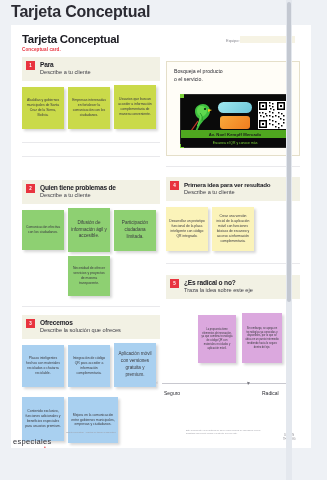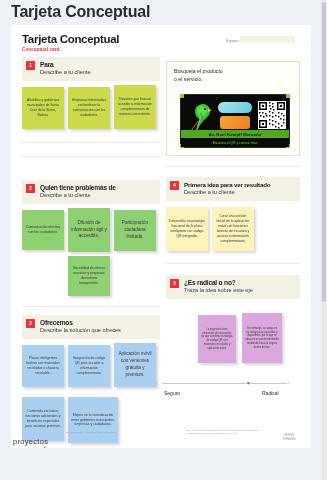--- a/index.html
+++ b/index.html
@@ -2,21 +2,21 @@
 <html><head>
 <meta charset="utf-8">
 <style>
   * { box-sizing: border-box; margin: 0; padding: 0; }
   html, body {
     width: 327px; height: 480px;
     background: #eef1f5;
     font-family: "Liberation Sans", sans-serif;
     overflow: hidden;
   }
-  #app { position: relative; width: 327px; height: 480px; background: #eef1f5; }
+  #app { position: relative; width: 292px; height: 480px; background: #eef1f5; }
 
   
   .topbar {
     position: absolute; left: 0; top: 0; width: 327px; height: 25px;
     background: #eef1f5;
   }
   .topbar-title {
     position: absolute; left: 11px; top: 3px;
     font-size: 16px; font-weight: bold; color: #2b2b33;
     letter-spacing: -0.2px;
@@ -331,21 +331,21 @@
    </div>
   </div>
 
   <div class="axis-line"></div>
   <div class="axis-arrow" style="left:156px;">‹</div>
   <div class="axis-arrow" style="left:288px;">›</div>
   <div class="axis-mark">▾</div>
   <div class="axis-lbl" style="left:164px;">Seguro</div>
   <div class="axis-lbl" style="left:262px;">Radical</div>
 
-  <div class="innov">proyectos</div>
+  <div class="innov">especiales</div>
   <div class="innov-dot">•</div>
   <div class="brandmark" style="white-space:pre-line;">DESIGN
 THINKING</div>
 
   <div class="scrollbar">
     <div class="scrollthumb"></div>
   </div>
 </div>
 
 </body></html>

